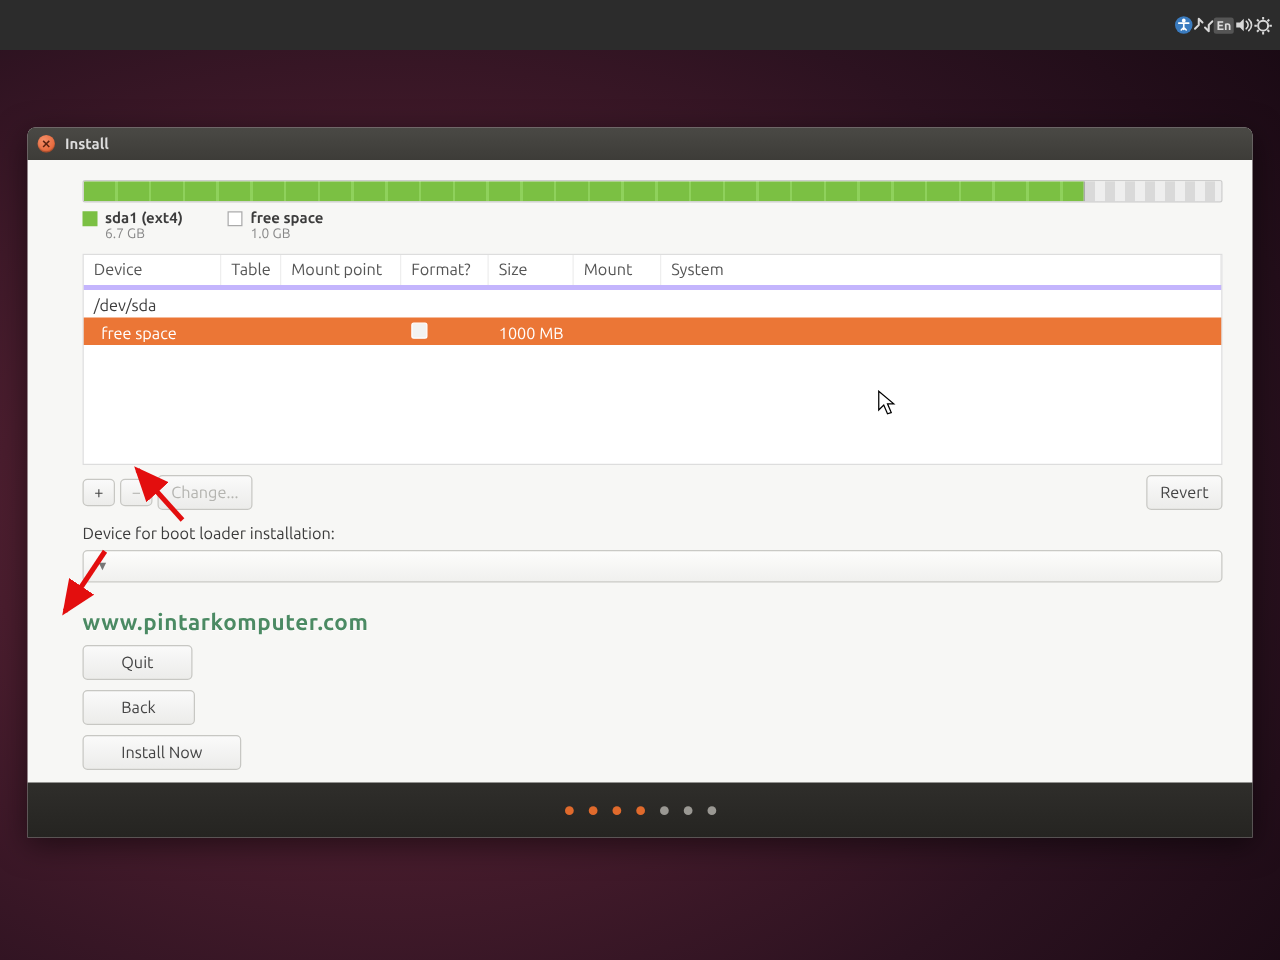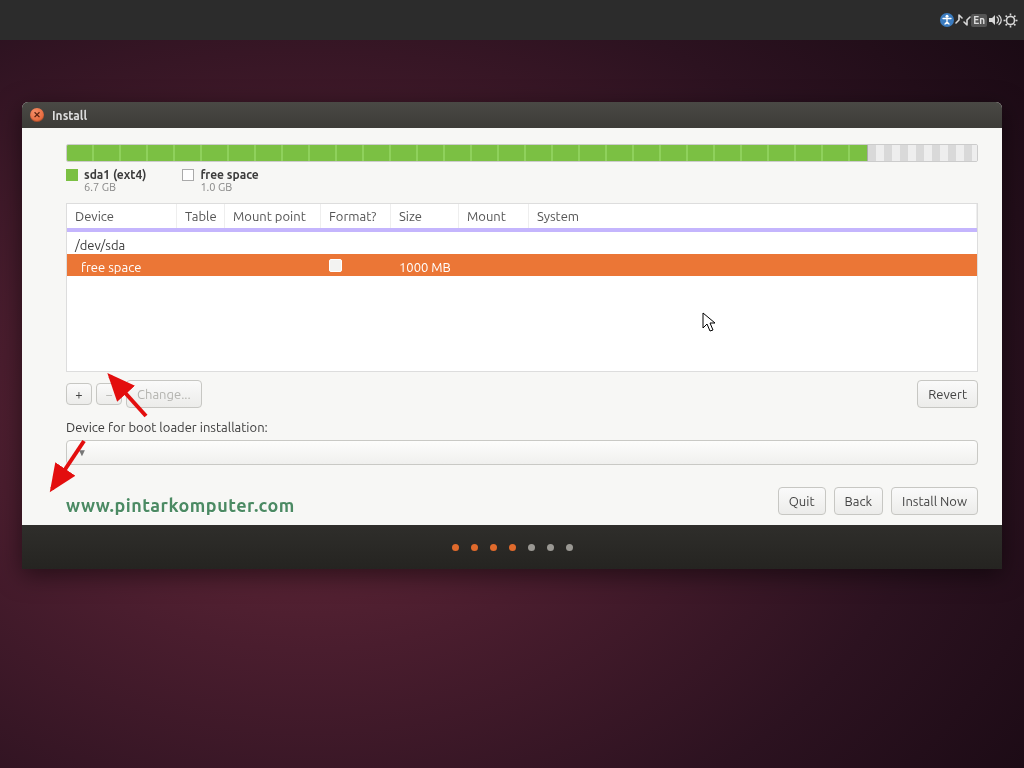--- a/index.html
+++ b/index.html
@@ -91,23 +91,23 @@
 
 
 .boot-lbl { margin-top: 12px; font-size: 13px; }
 .select {
   margin-top: 6px; border: 1px solid #c9c9c5; border-radius: 4px; background: linear-gradient(#fdfdfc,#f0f0ee);
   padding: 6px 10px; font-size: 13px; display: flex; align-items: center; justify-content: space-between;
 }
 .select .arrow { color: #777; font-size: 10px; }
 
 
-.footer { display: flex; align-items: flex-end; gap: 8px; padding: 22px 0 10px; }
+.footer { display: flex; align-items: flex-start; gap: 8px; padding: 22px 0 10px; flex-direction: column; }
 .watermark { color: #4b8a63; font-size: 18px; font-weight: bold; letter-spacing: .5px; text-shadow: 0 1px 0 rgba(255,255,255,.7); flex:1; }
-.footer .btn { padding: 6px 10px; }
+.footer .btn { padding: 6px 30px; }
 
 
 .dots-bar { background: linear-gradient(#2f2e2b,#252421); height: 44px; display: flex; align-items: center; justify-content: center; gap: 12px; }
 .dot { width: 7px; height: 7px; border-radius: 50%; background: #9a9893; }
 .dot.active { background: #e06a2c; }
 
 
 .arrow-annot { position: absolute; pointer-events:none; }
 
 

